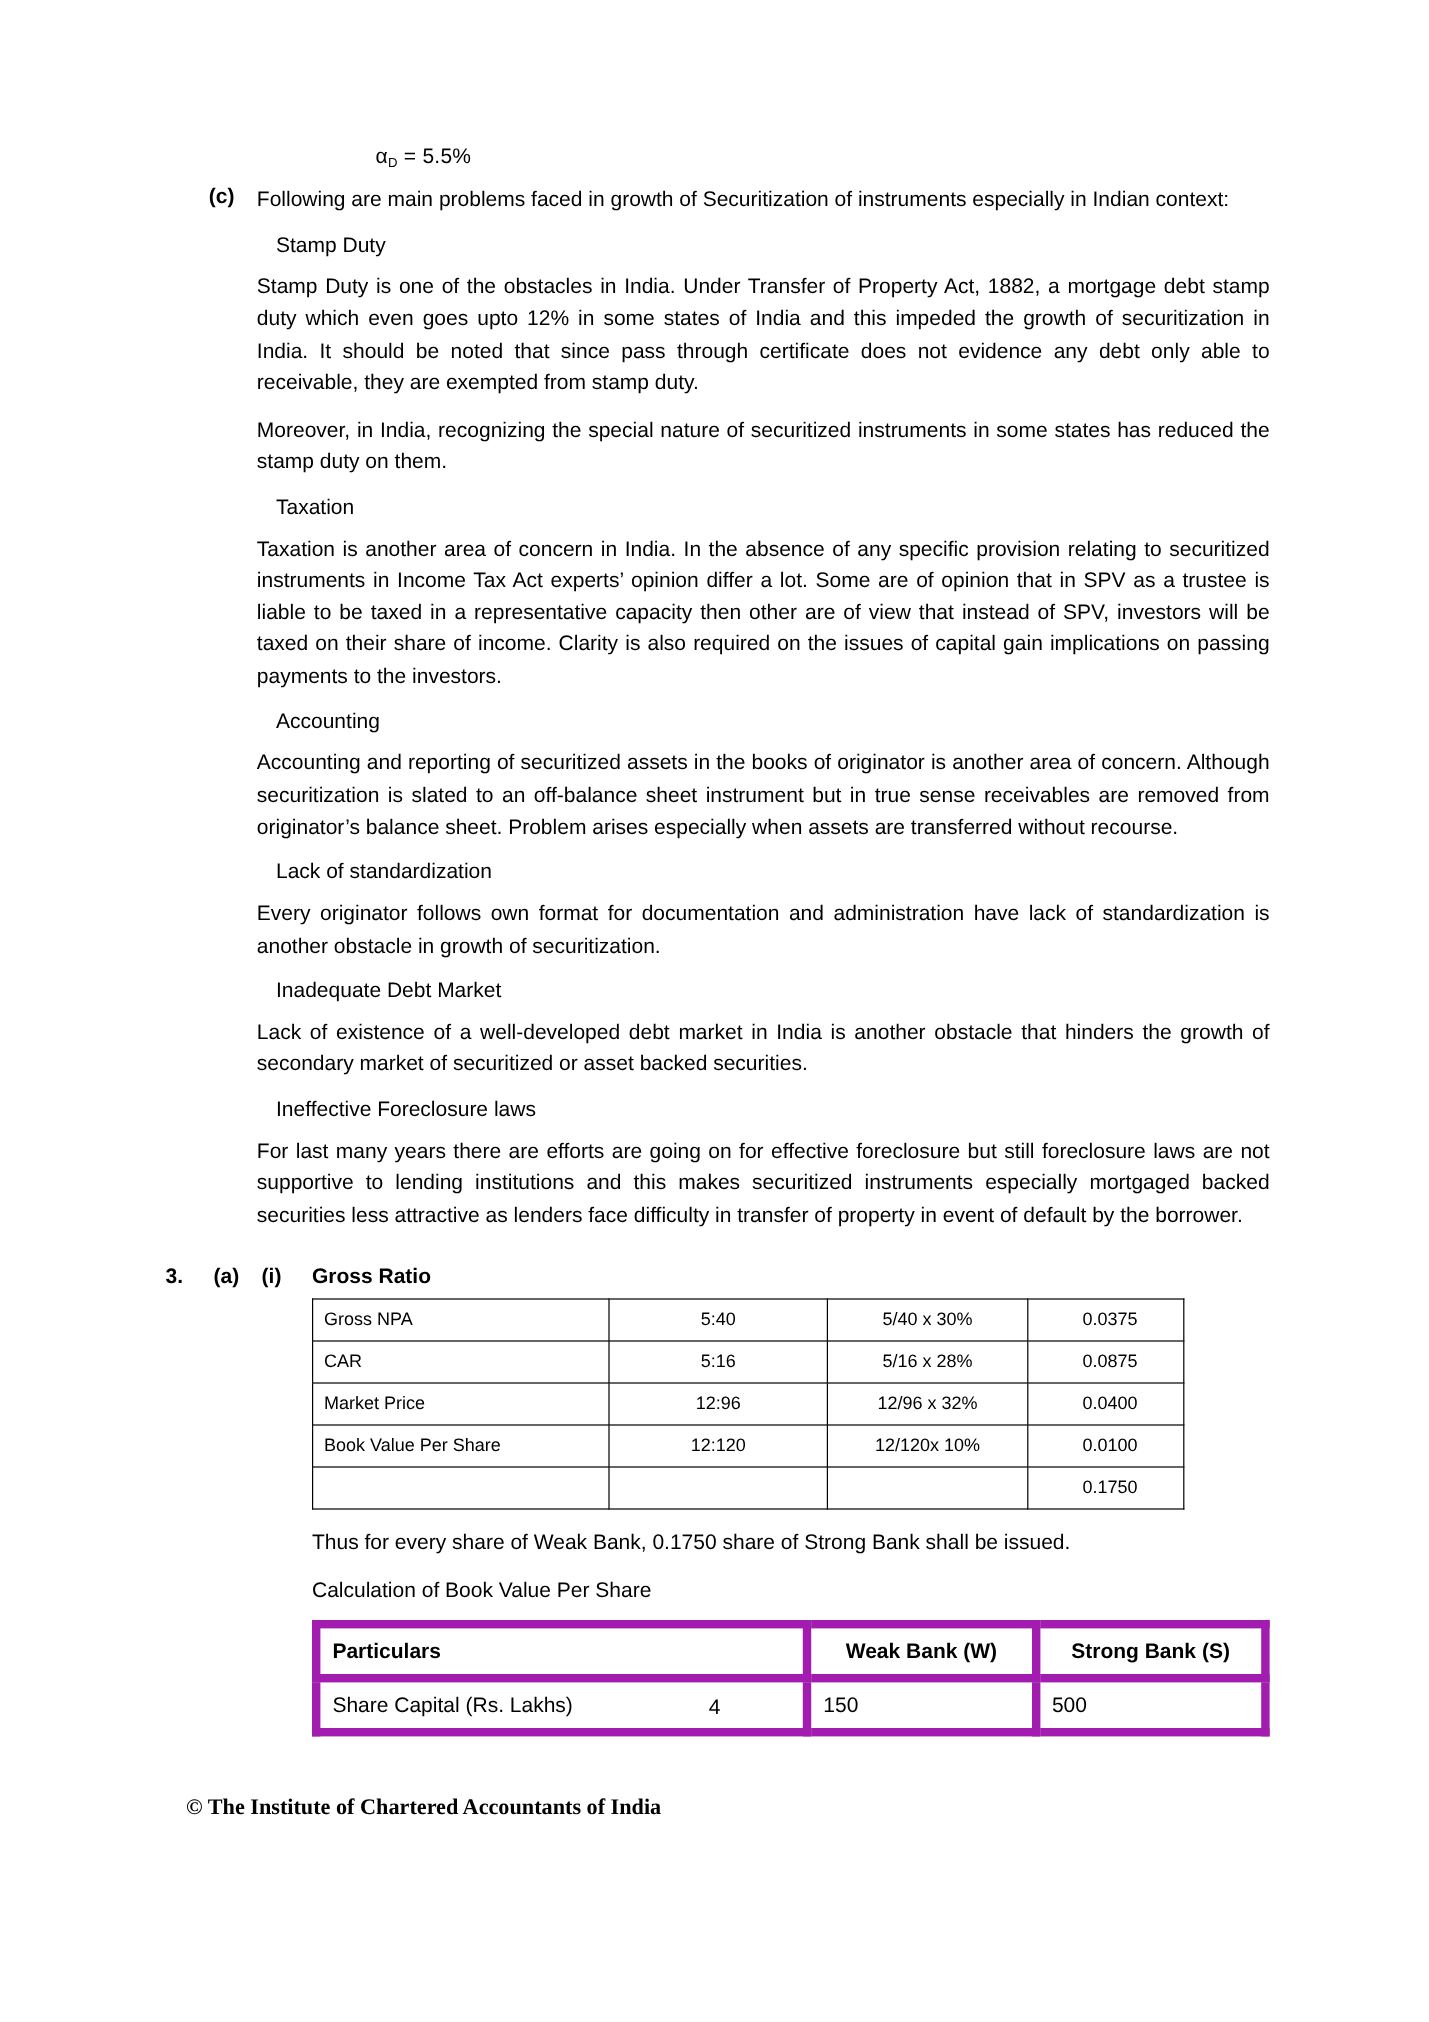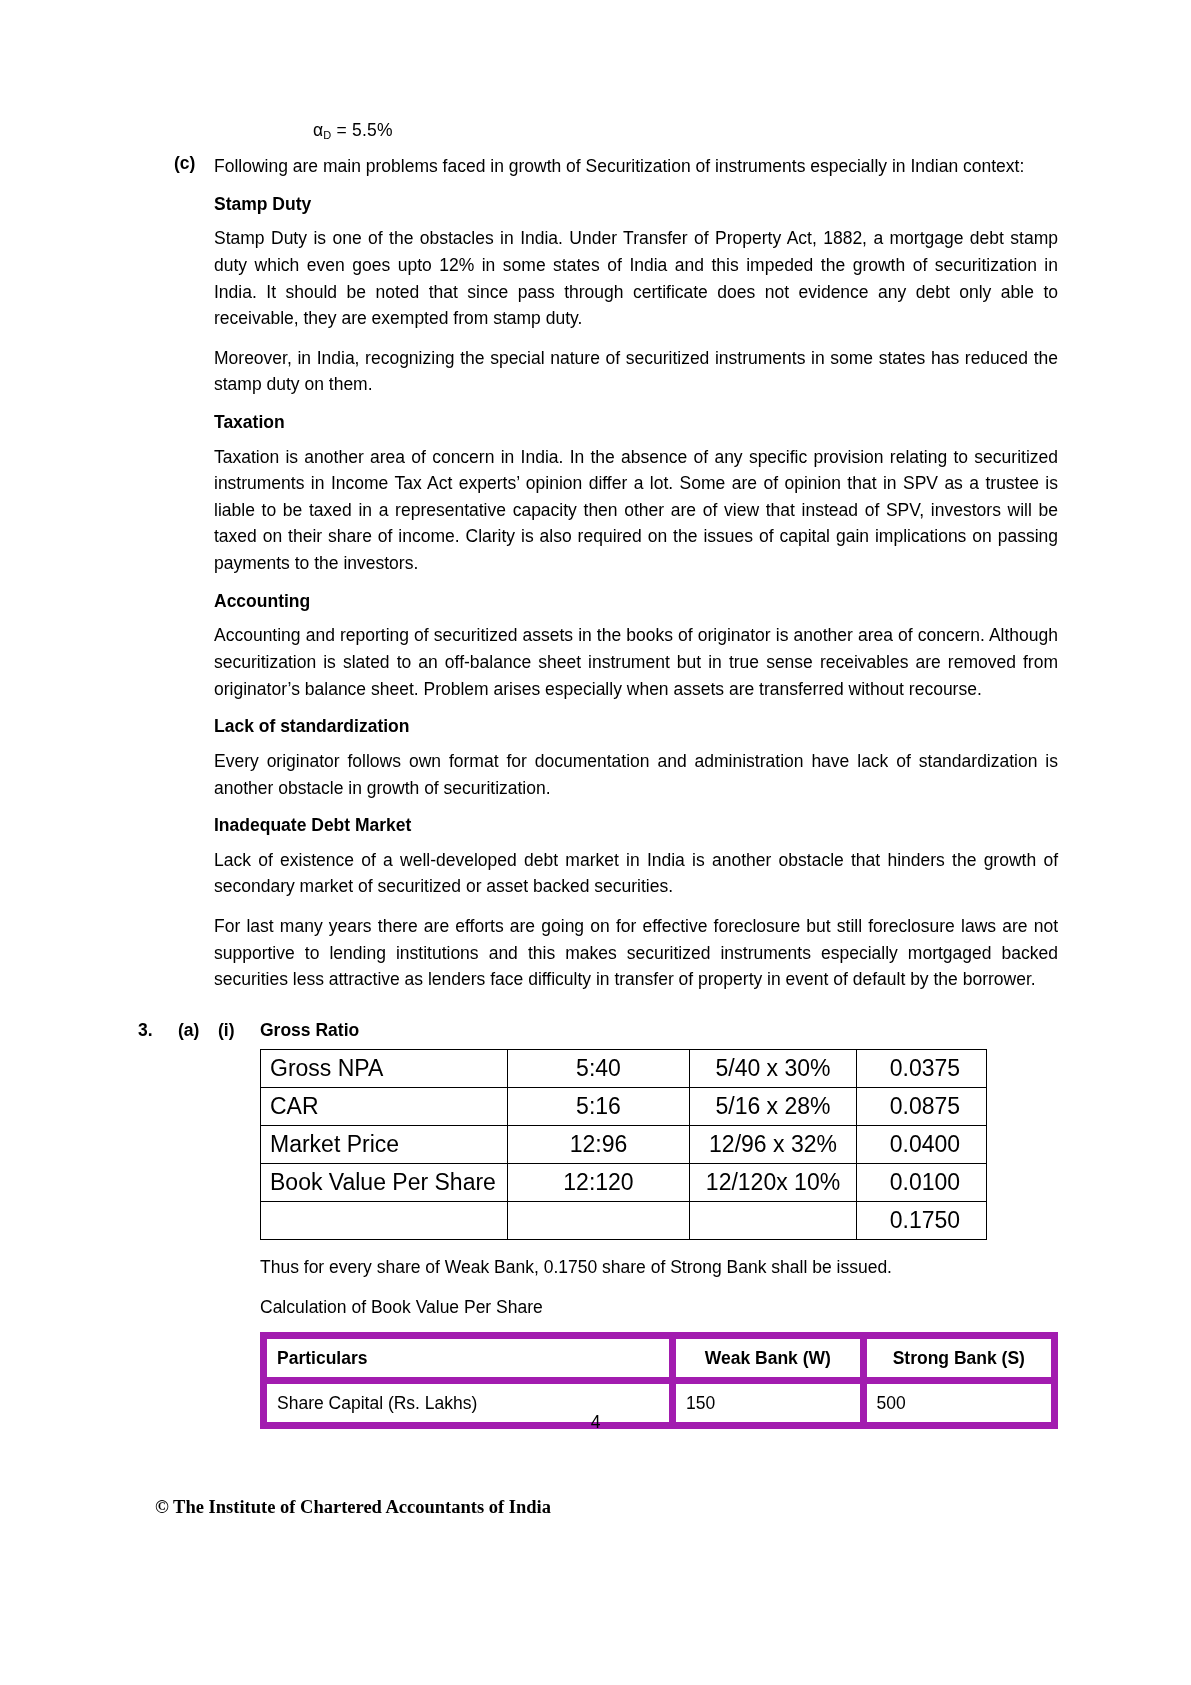--- a/index.html
+++ b/index.html
@@ -65,22 +65,22 @@
   p.para {
     font-size: 17.5px;
     line-height: 1.52;
     text-align: justify;
     margin: 0 0 13px 0;
   }
   p.para.tight { margin-bottom: 11px; }
 
   h4.subhead {
     font-size: 17.5px;
-    font-weight: bold;
-    margin: 0 0 10px 0;
+    font-weight: normal;
+    margin: 0 0 10px 16px;
     line-height: 1.3;
   }
 
   
   .sec3 {
     display: flex;
     align-items: flex-start;
     margin-top: 16px;
   }
   .sec3 .n { width: 40px; font-weight: bold; font-size: 17.5px; }
@@ -89,21 +89,21 @@
   .sec3 .title { font-weight: bold; font-size: 17.5px; }
 
   .indent-sec3 {
     margin-left: 122px;
   }
 
   
   table.swap {
     border-collapse: collapse;
     margin-top: 8px;
-    font-size: 23px;
+    font-size: 15px;
     table-layout: fixed;
   }
   table.swap td {
     border: 1px solid #000;
     padding: 5px 9px;
     vertical-align: middle;
     height: 24px;
   }
   table.swap td.c1 { width: 228px; }
   table.swap td.c2 { width: 163px; text-align: center; }
@@ -183,20 +183,21 @@
 
         <h4 class="subhead">Accounting</h4>
         <p class="para">Accounting and reporting of securitized assets in the books of originator is another area of concern. Although securitization is slated to an off-balance sheet instrument but in true sense receivables are removed from originator’s balance sheet. Problem arises especially when assets are transferred without recourse.</p>
 
         <h4 class="subhead">Lack of standardization</h4>
         <p class="para">Every originator follows own format for documentation and administration have lack of standardization is another obstacle in growth of securitization.</p>
 
         <h4 class="subhead">Inadequate Debt Market</h4>
         <p class="para">Lack of existence of a well-developed debt market in India is another obstacle that hinders the growth of secondary market of securitized or asset backed securities.</p>
 
+        <h4 class="subhead">Ineffective Foreclosure laws</h4>
         <p class="para tight">For last many years there are efforts are going on for effective foreclosure but still foreclosure laws are not supportive to lending institutions and this makes securitized instruments especially mortgaged backed securities less attractive as lenders face difficulty in transfer of property in event of default by the borrower.</p>
       </div>
     </div>
 
     <div class="sec3">
       <div class="n">3.</div>
       <div class="a">(a)</div>
       <div class="i">(i)</div>
       <div class="title">Gross Ratio</div>
     </div>

